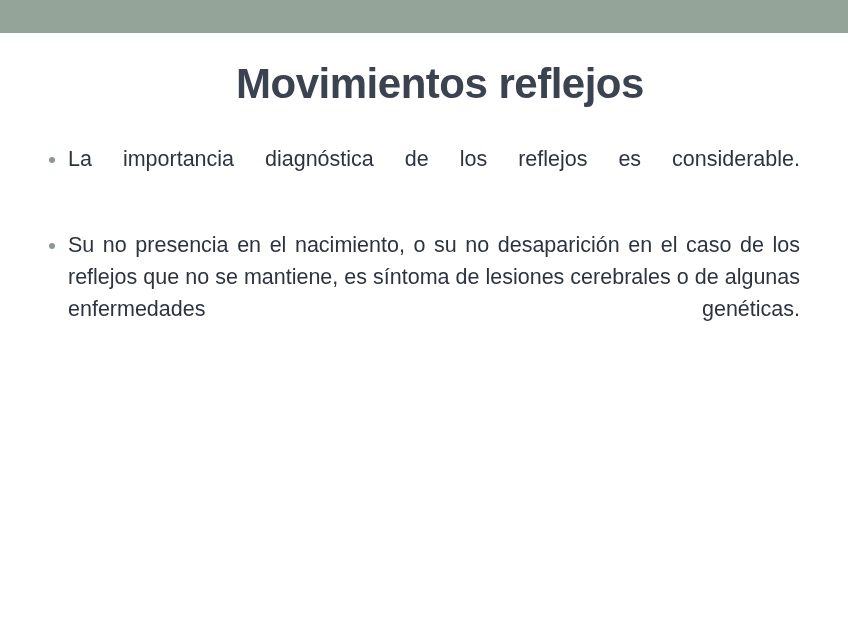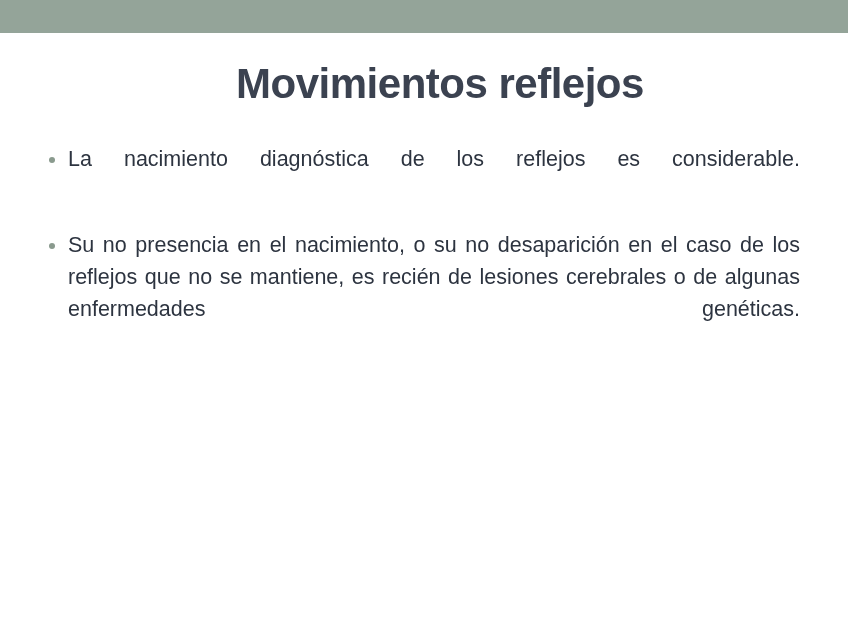--- a/index.html
+++ b/index.html
@@ -87,23 +87,23 @@
 
   <div class="top-band"></div>
 
   <div class="slide-title">Movimientos reflejos</div>
 
   <div class="body-block">
 
 
     <div class="bullet-item">
       <span class="bullet-dot"></span>
-      <span class="bullet-text">La nacimiento diagnóstica de los reflejos es considerable.</span>
+      <span class="bullet-text">La importancia diagnóstica de los reflejos es considerable.</span>
     </div>
 
     <div class="bullet-item">
       <span class="bullet-dot"></span>
-      <span class="bullet-text">Su no presencia en el nacimiento, o su no desaparición en el caso de los reflejos que no se mantiene, es recién de lesiones cerebrales o de algunas enfermedades genéticas.</span>
+      <span class="bullet-text">Su no presencia en el nacimiento, o su no desaparición en el caso de los reflejos que no se mantiene, es síntoma de lesiones cerebrales o de algunas enfermedades genéticas.</span>
     </div>
 
   </div>
 
 </div>
 
 </body></html>

